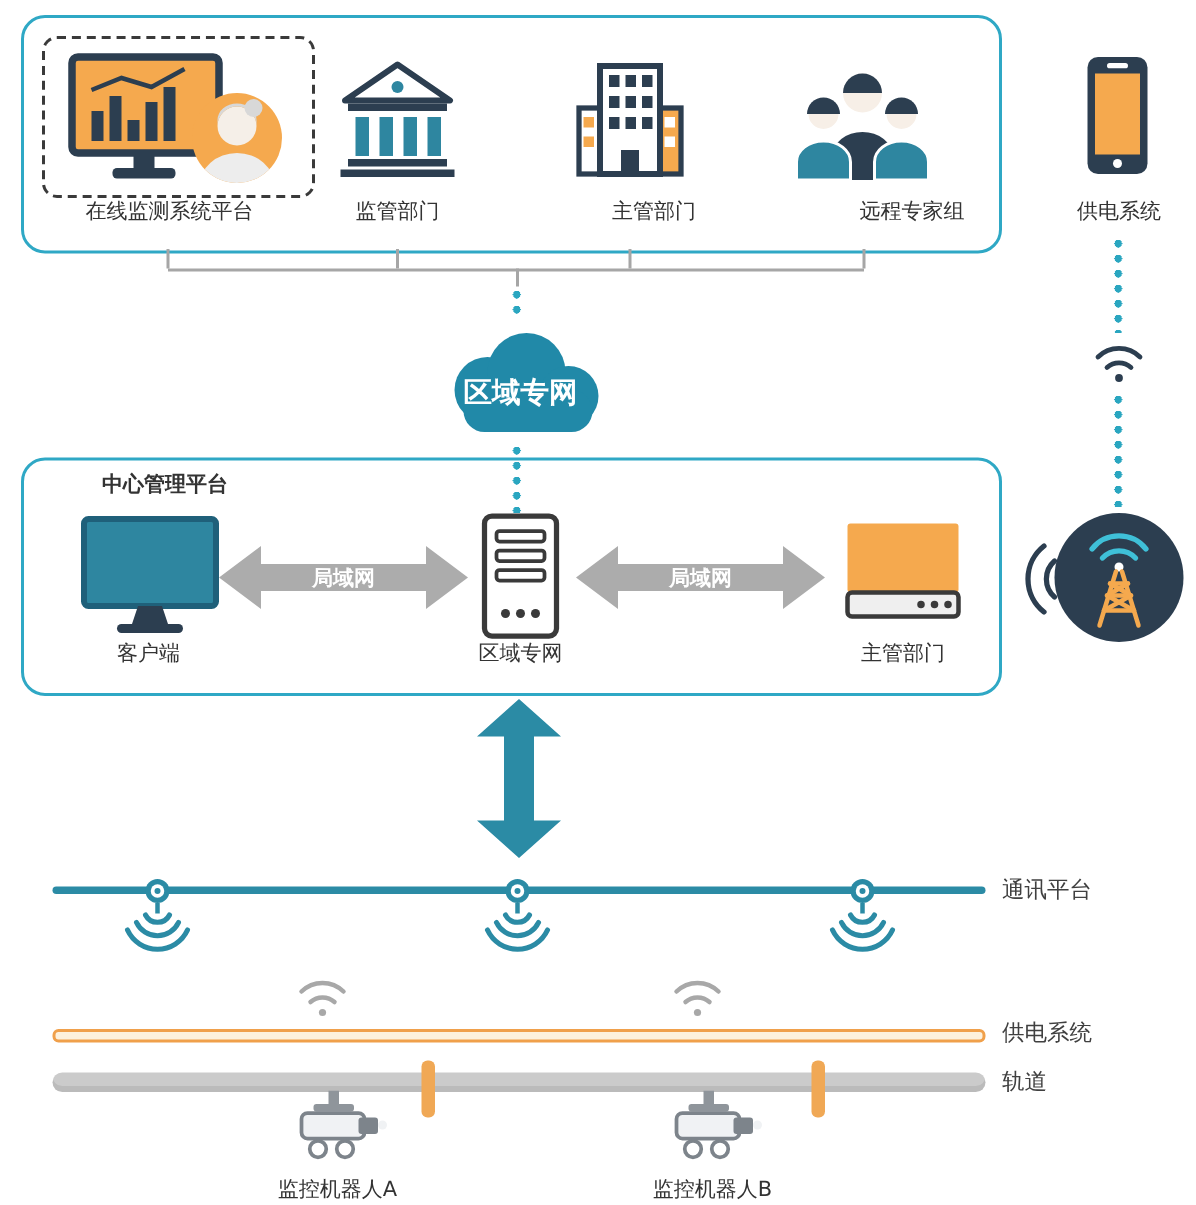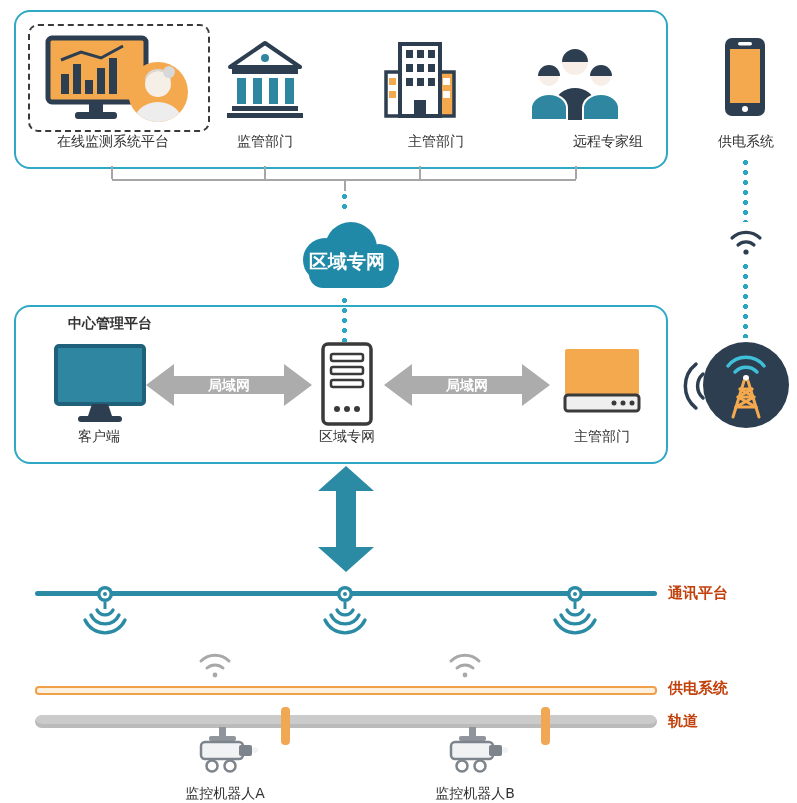--- a/index.html
+++ b/index.html
@@ -3,21 +3,21 @@
 <meta charset="utf-8">
 <style>
   html,body{margin:0;padding:0;background:#fff;}
   #canvas{position:relative;width:797px;height:803px;background:#fff;overflow:hidden;
           font-family:"DejaVu Sans","Liberation Sans",sans-serif;}
   .abs{position:absolute;}
   .group-box{position:absolute;border:2px solid #2FA8C5;border-radius:16px;background:#fff;}
   .dashed-box{position:absolute;border:2px dashed #3A3A3A;border-radius:10px;}
   .lbl{position:absolute;font-size:14px;color:#333;text-align:center;line-height:1.2;}
   .lbl-bold{font-weight:bold;}
-  .side-lbl{position:absolute;font-size:15px;color:#c2410c;font-weight:bold;white-space:nowrap;}
+  .side-lbl{position:absolute;font-size:15px;color:#404040;font-weight:normal;white-space:nowrap;}
   .hline{position:absolute;height:2px;background:#A6A6A6;}
   .vline{position:absolute;width:2px;background:#A6A6A6;}
   .vdots{position:absolute;width:7px;background-image:radial-gradient(circle 2.6px at 3.5px 4.5px,#2AA6C0 98%,transparent 100%);background-size:7px 10px;background-repeat:repeat-y;}
   .comm-line{position:absolute;height:5px;background:#2B8BA5;border-radius:3px;}
   .power-line{position:absolute;height:5px;background:#FDF1DD;border:2px solid #F0A04B;border-radius:4px;}
   .track{position:absolute;height:13px;background:#CBCBCB;border-radius:7px;box-shadow:inset 0 -4px 0 rgba(0,0,0,0.08);}
   .post{position:absolute;width:9px;height:38px;background:#F0A855;border-radius:4px;}
   .cloud-lbl{position:absolute;color:#fff;font-size:19px;font-weight:bold;text-align:center;}
   svg{display:block;}
 </style>

